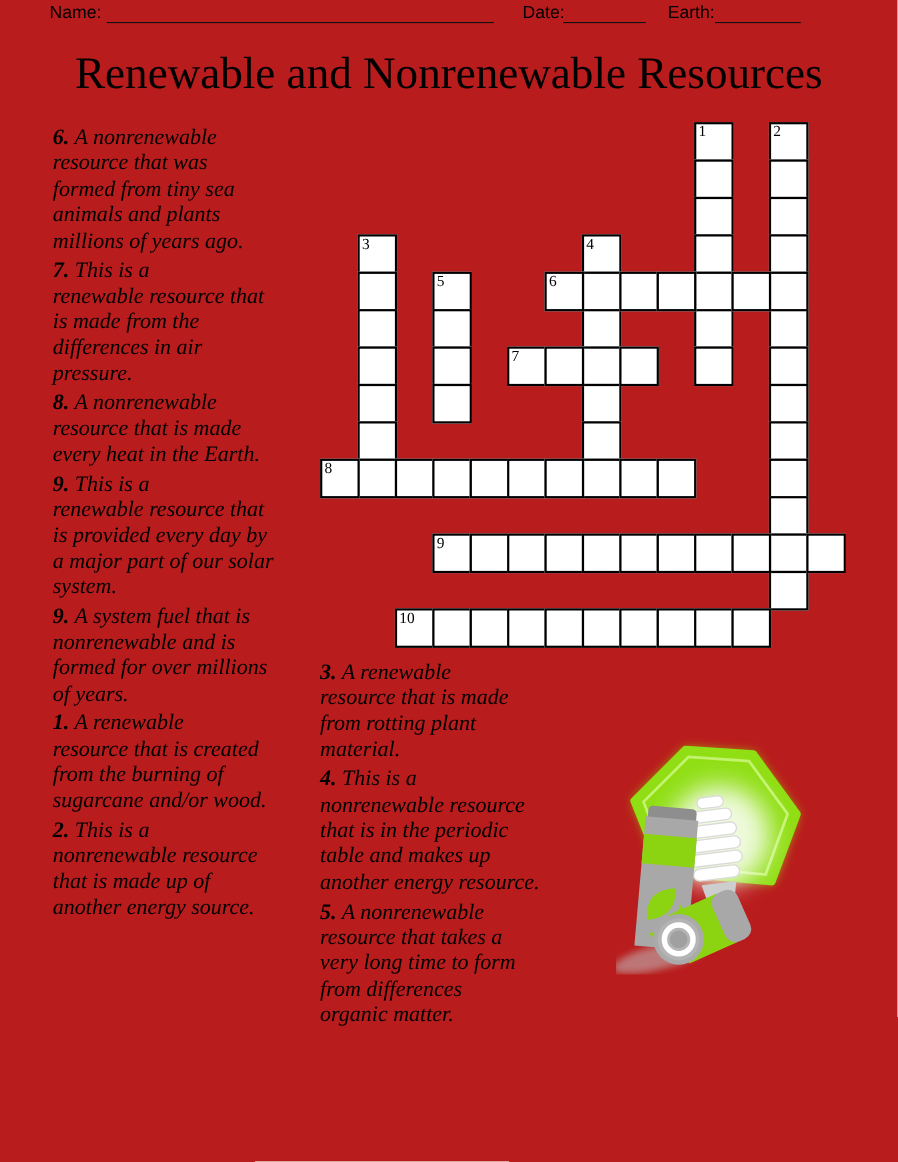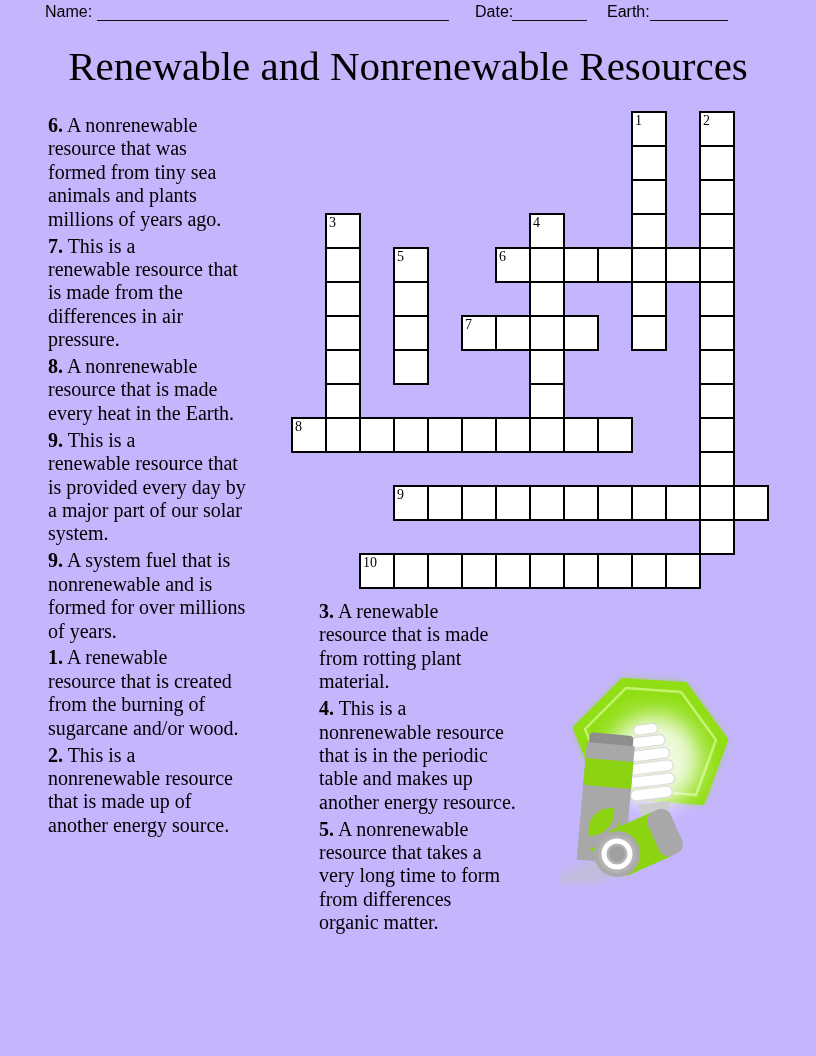--- a/index.html
+++ b/index.html
@@ -1,32 +1,32 @@
 <!DOCTYPE html>
 <html><head>
 <meta charset="utf-8">
 <style>
   html,body{margin:0;padding:0;background:#fff;}
-  #page{position:relative;width:816px;height:1056px;background:#c4b5fd;overflow:hidden;
+  #page{position:relative;width:816px;height:1056px;background:#b91c1c;overflow:hidden;
         font-family:"Liberation Serif",serif;color:#000;}
 
   
   .hdr-label{position:absolute;top:3px;font-family:"Liberation Sans",sans-serif;
              font-size:16px;color:#000;white-space:nowrap;}
   .hdr-line{position:absolute;top:19.5px;height:1.5px;background:#111;}
 
   
   #title{position:absolute;left:0;top:42px;width:816px;text-align:center;
          font-size:41px;line-height:48px;font-family:"Liberation Serif",serif;white-space:nowrap;}
 
   
   .clue-col{position:absolute;font-size:20px;line-height:23.4px;}
   .clue-heading{font-weight:bold;text-decoration:underline;font-size:21px;
                 line-height:24px;margin:0 0 8px 0;}
-  .clue{margin:0 0 3.5px 0;}
+  .clue{margin:0 0 3.5px 0;font-style:italic;}
   .clue b{font-weight:bold;}
   .clue .ctext{white-space:pre-line;}
 
   
   #grid{position:absolute;}
   .cell{position:absolute;width:36px;height:36px;box-sizing:border-box;
         border:2px solid #000;background:#fff;}
   .cellnum{position:absolute;top:0;left:2px;font-size:14px;line-height:15px;
            font-family:"Liberation Serif",serif;}
 
@@ -72,21 +72,21 @@
     <div class="clue"><b>1.</b> <span class="ctext">A renewable
 resource that is created
 from the burning of
 sugarcane and/or wood.</span></div>
     <div class="clue"><b>2.</b> <span class="ctext">This is a
 nonrenewable resource
 that is made up of
 another energy source.</span></div>
   </div>
 
-  <div class="clue-col" style="left:291px;top:600px;width:250px;margin-left:28px;">
+  <div class="clue-col" style="left:291px;top:600px;width:250px;">
     <div class="clue"><b>3.</b> <span class="ctext">A renewable
 resource that is made
 from rotting plant
 material.</span></div>
     <div class="clue"><b>4.</b> <span class="ctext">This is a
 nonrenewable resource
 that is in the periodic
 table and makes up
 another energy resource.</span></div>
     <div class="clue"><b>5.</b> <span class="ctext">A nonrenewable

